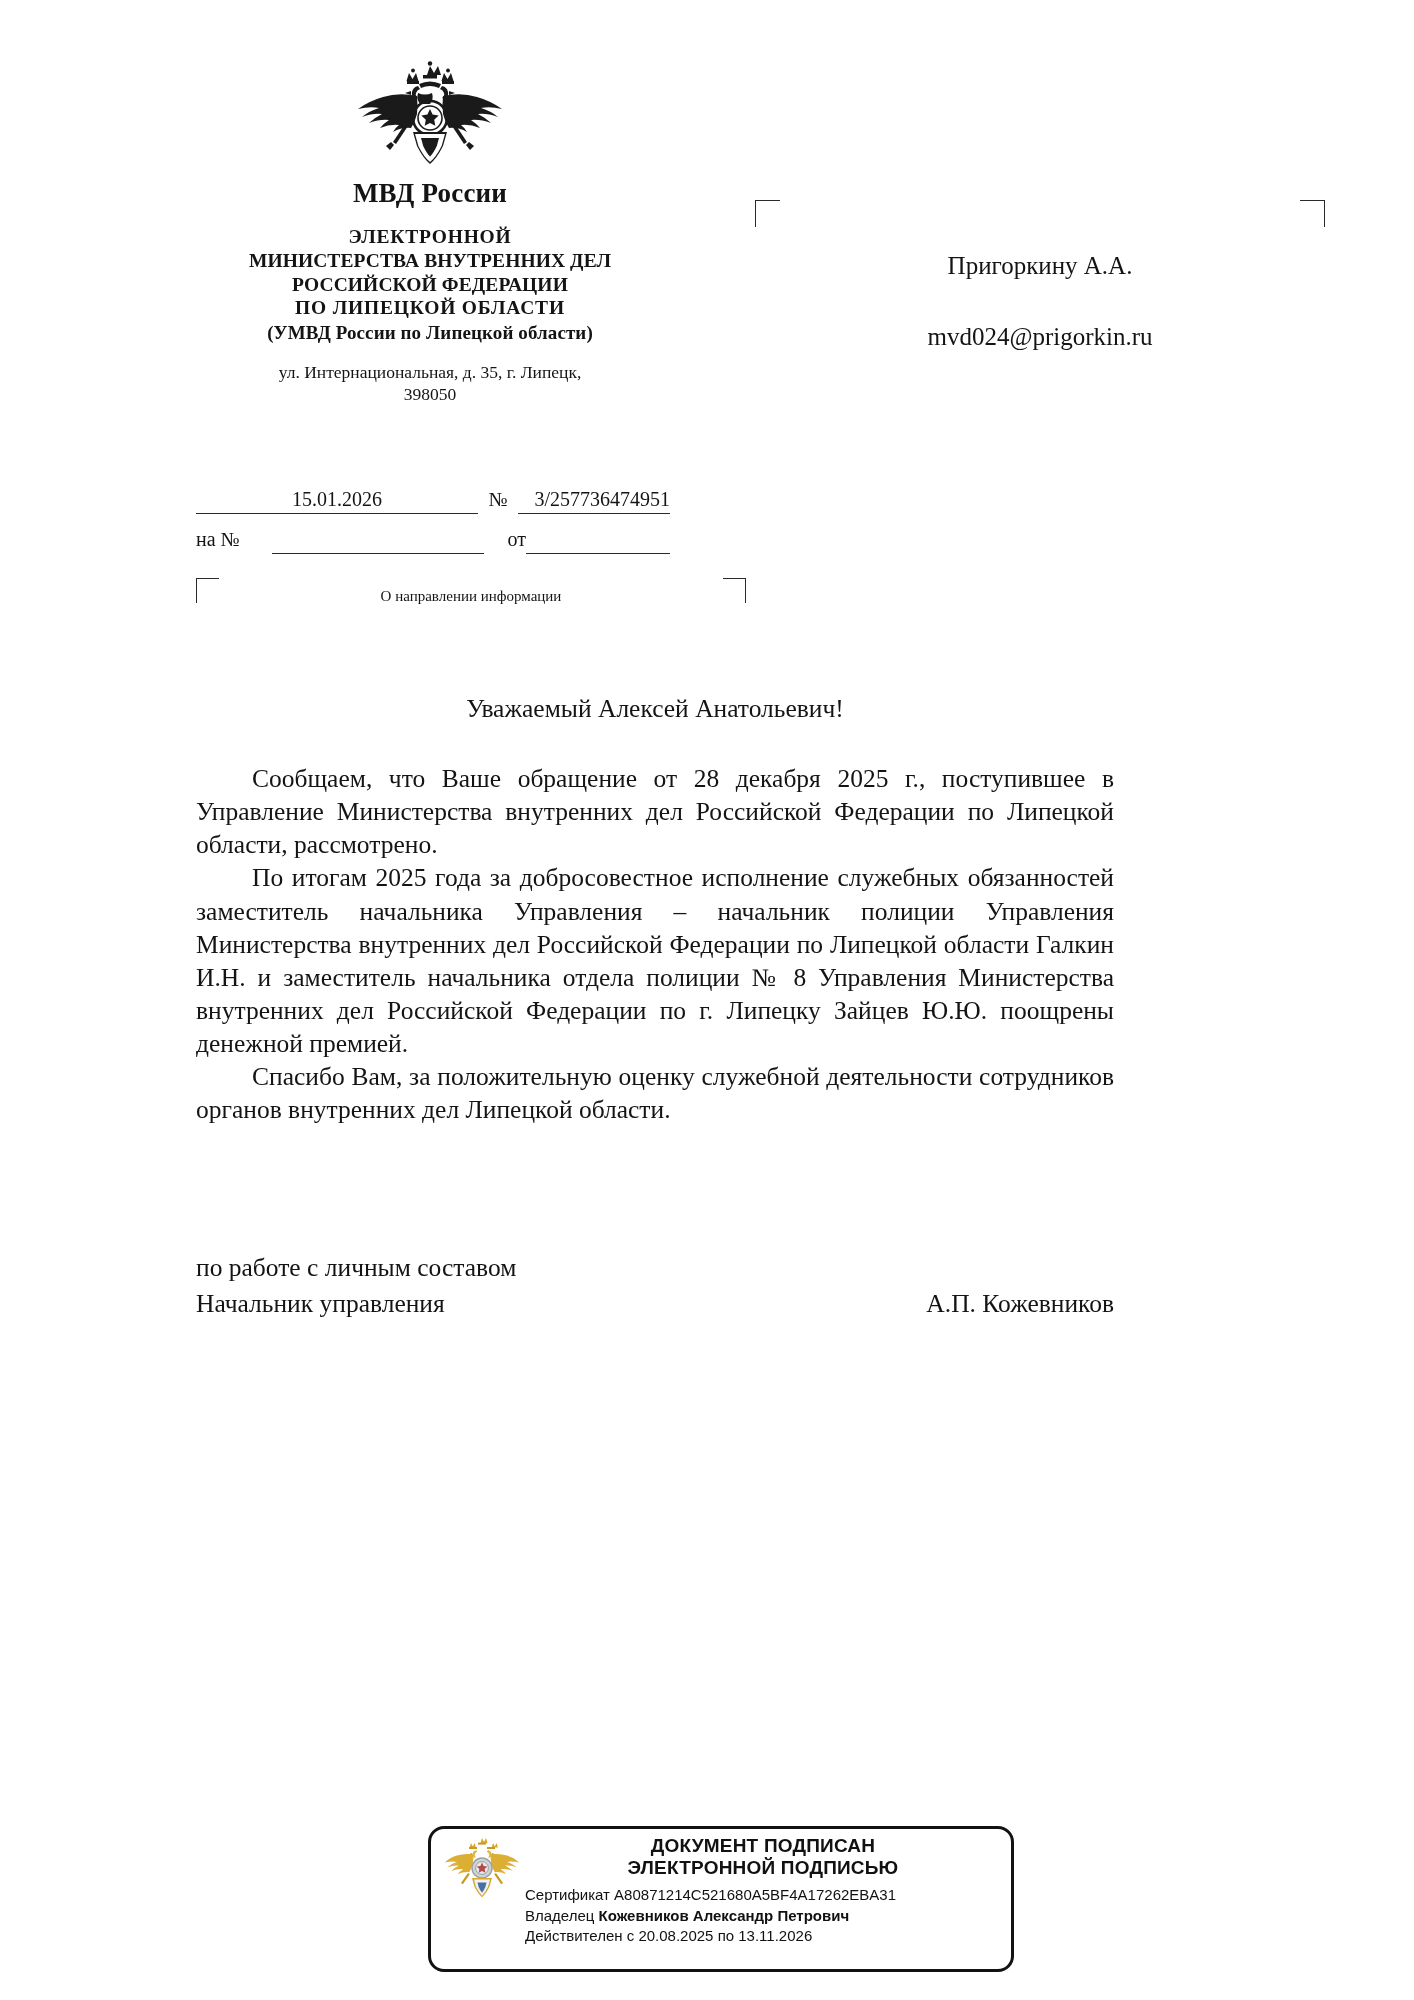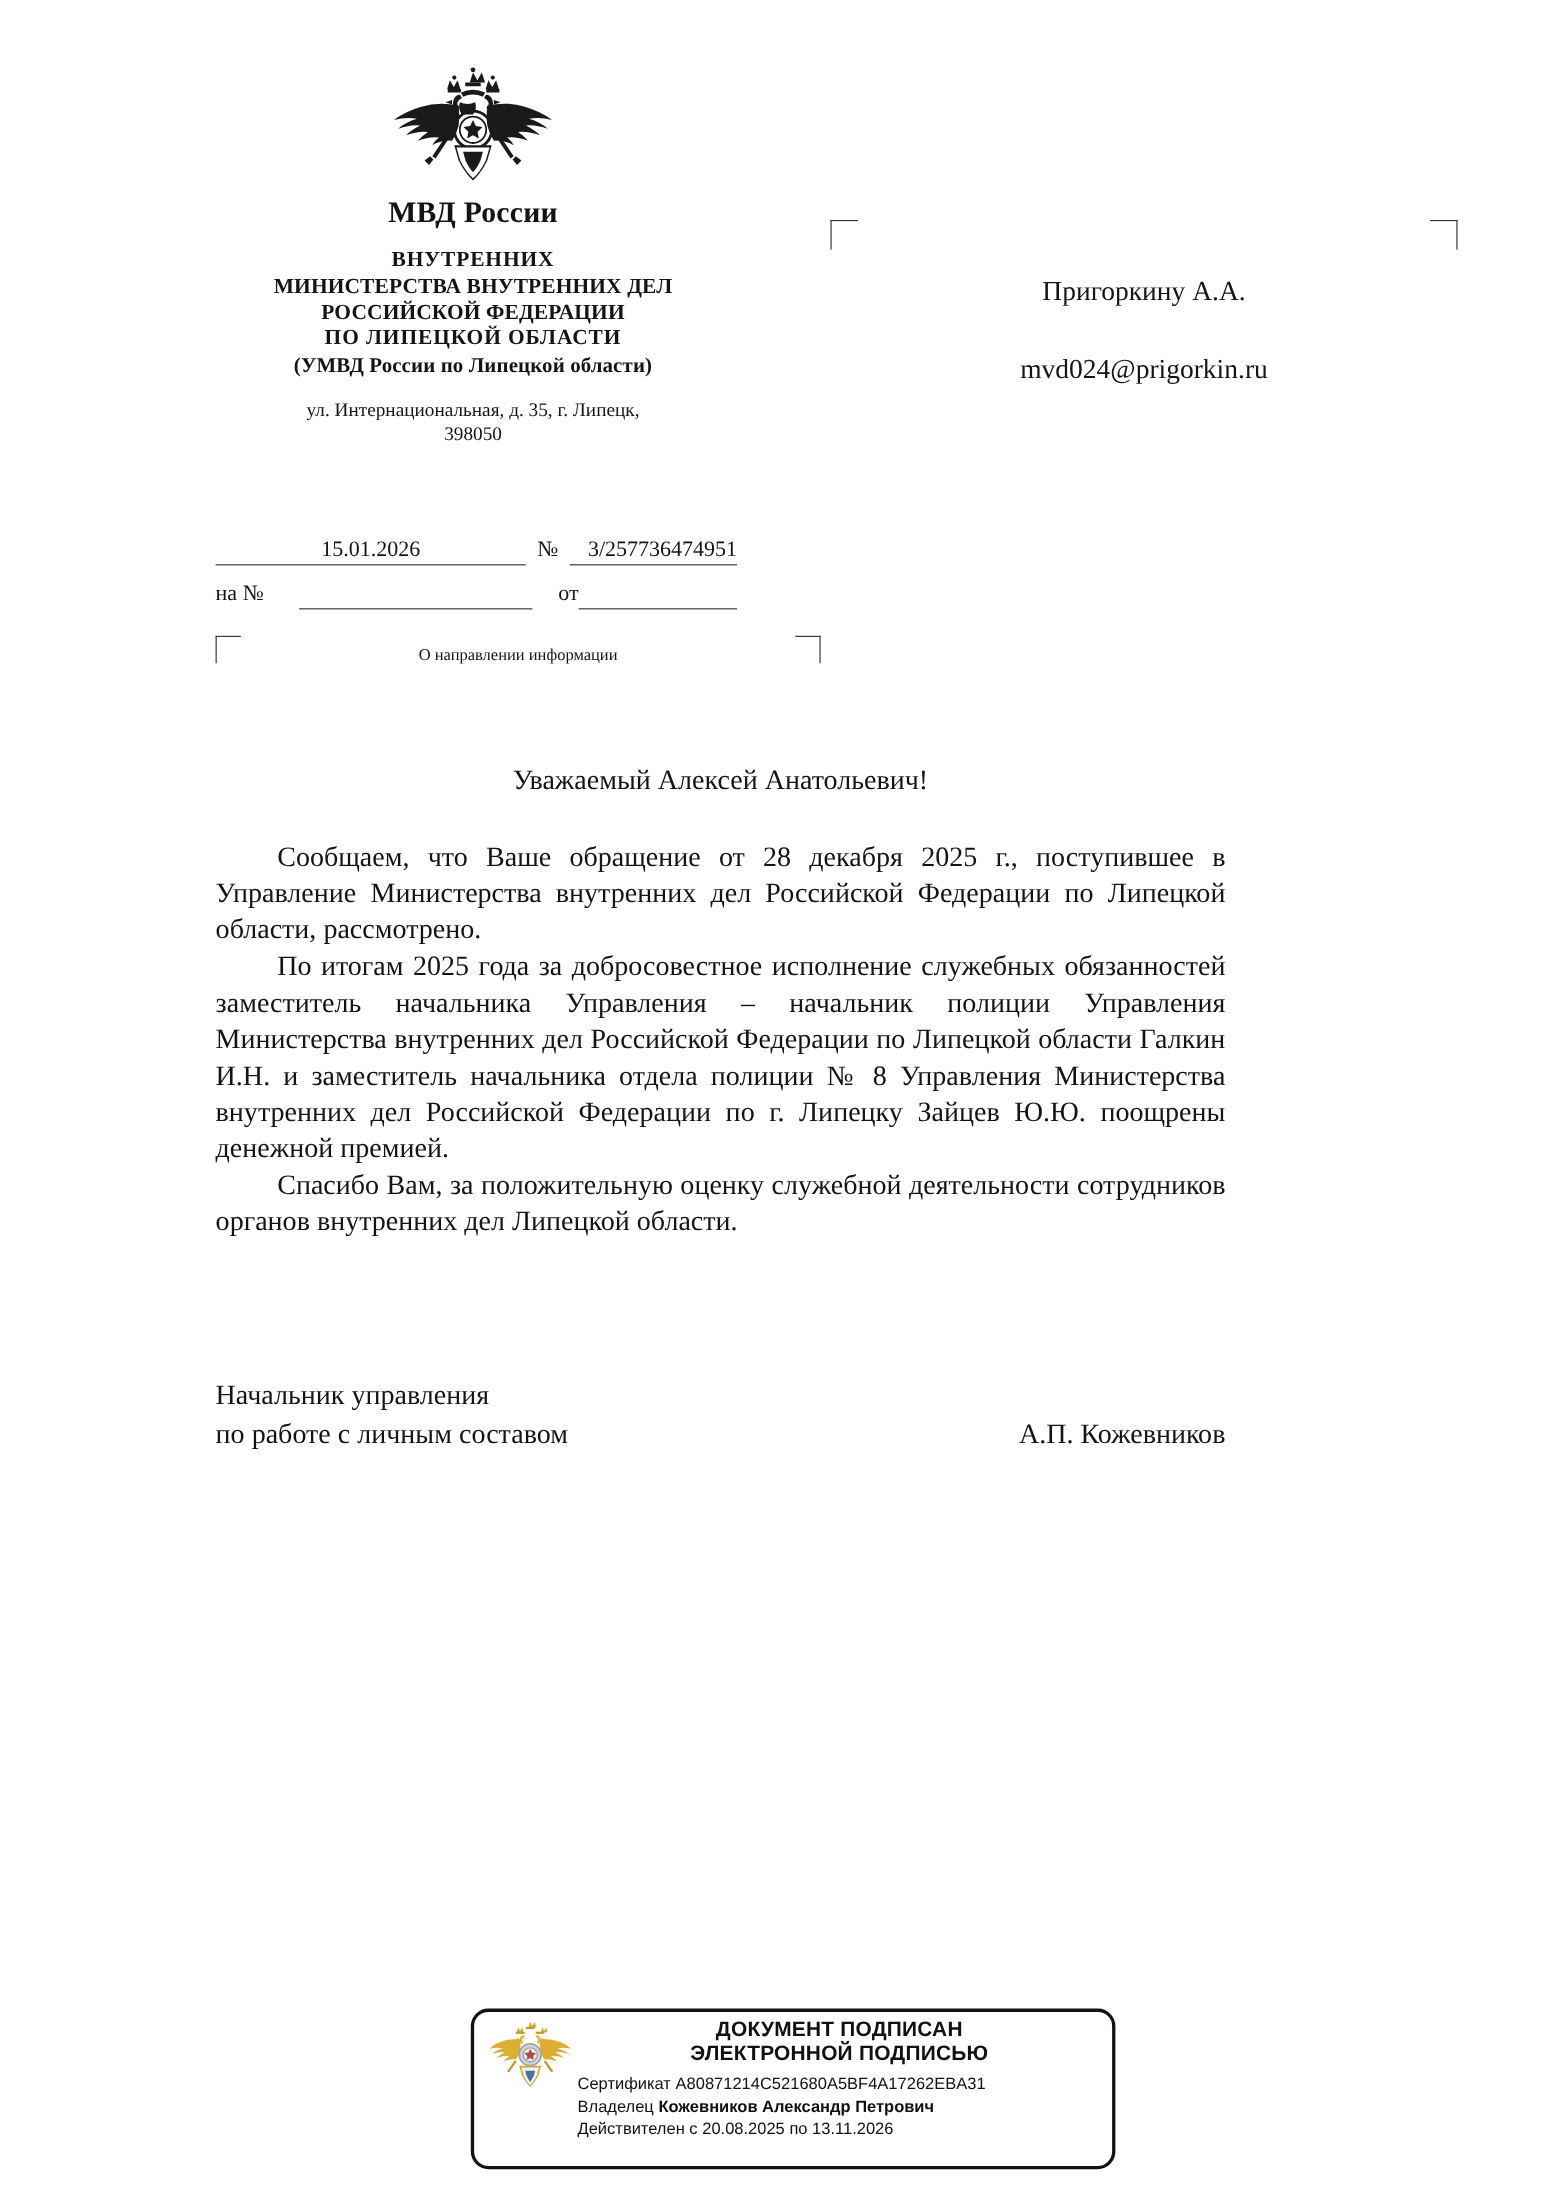--- a/index.html
+++ b/index.html
@@ -312,21 +312,21 @@
         <path d="M70 64 l-12 18 l3 2 l12-18z"></path>
         <path d="M120 64 l12 18 l-3 2 l-12-18z"></path>
         <path d="M56 82 l-5 4 l4 4 l4-5z"></path>
         <path d="M134 82 l5 4 l-4 4 l-4-5z"></path>
       </g>
     </svg>
 
     <div class="mvd-title">МВД России</div>
 
     <div class="org-lines">
-      <div class="l1">ВНУТРЕННИХ</div>
+      <div class="l1">ЭЛЕКТРОННОЙ</div>
       <div class="l2">МИНИСТЕРСТВА ВНУТРЕННИХ ДЕЛ</div>
       <div class="l3">РОССИЙСКОЙ ФЕДЕРАЦИИ</div>
       <div class="l4">ПО  ЛИПЕЦКОЙ  ОБЛАСТИ</div>
       <div class="org-short">(УМВД России по Липецкой области)</div>
     </div>
 
     <div class="address">
       <div>ул. Интернациональная, д. 35, г. Липецк,</div>
       <div>398050</div>
     </div>
@@ -363,22 +363,22 @@
 
   <div class="body-text">
     <p>Сообщаем, что Ваше обращение от 28 декабря 2025 г., поступившее в Управление Министерства внутренних дел Российской Федерации по Липецкой области, рассмотрено.</p>
     <p>По итогам 2025 года за добросовестное исполнение служебных обязанностей заместитель начальника Управления – начальник полиции Управления Министерства внутренних дел Российской Федерации по Липецкой области Галкин И.Н. и заместитель начальника отдела полиции № 8 Управления Министерства внутренних дел Российской Федерации по г. Липецку Зайцев Ю.Ю. поощрены денежной премией.</p>
     <p>Спасибо Вам, за положительную оценку служебной деятельности сотрудников органов внутренних дел Липецкой области.</p>
   </div>
 
   <div class="signature">
     <div class="sig-rows">
       <div class="sig-title-lines">
+        <div>по работе с личным составом</div>
         <div>Начальник управления</div>
-        <div>по работе с личным составом</div>
       </div>
       <div class="sig-name">А.П. Кожевников</div>
     </div>
   </div>
 
   <div class="estamp">
 
     <svg class="estamp-emblem" viewBox="0 0 74 70">
       <g>
 

